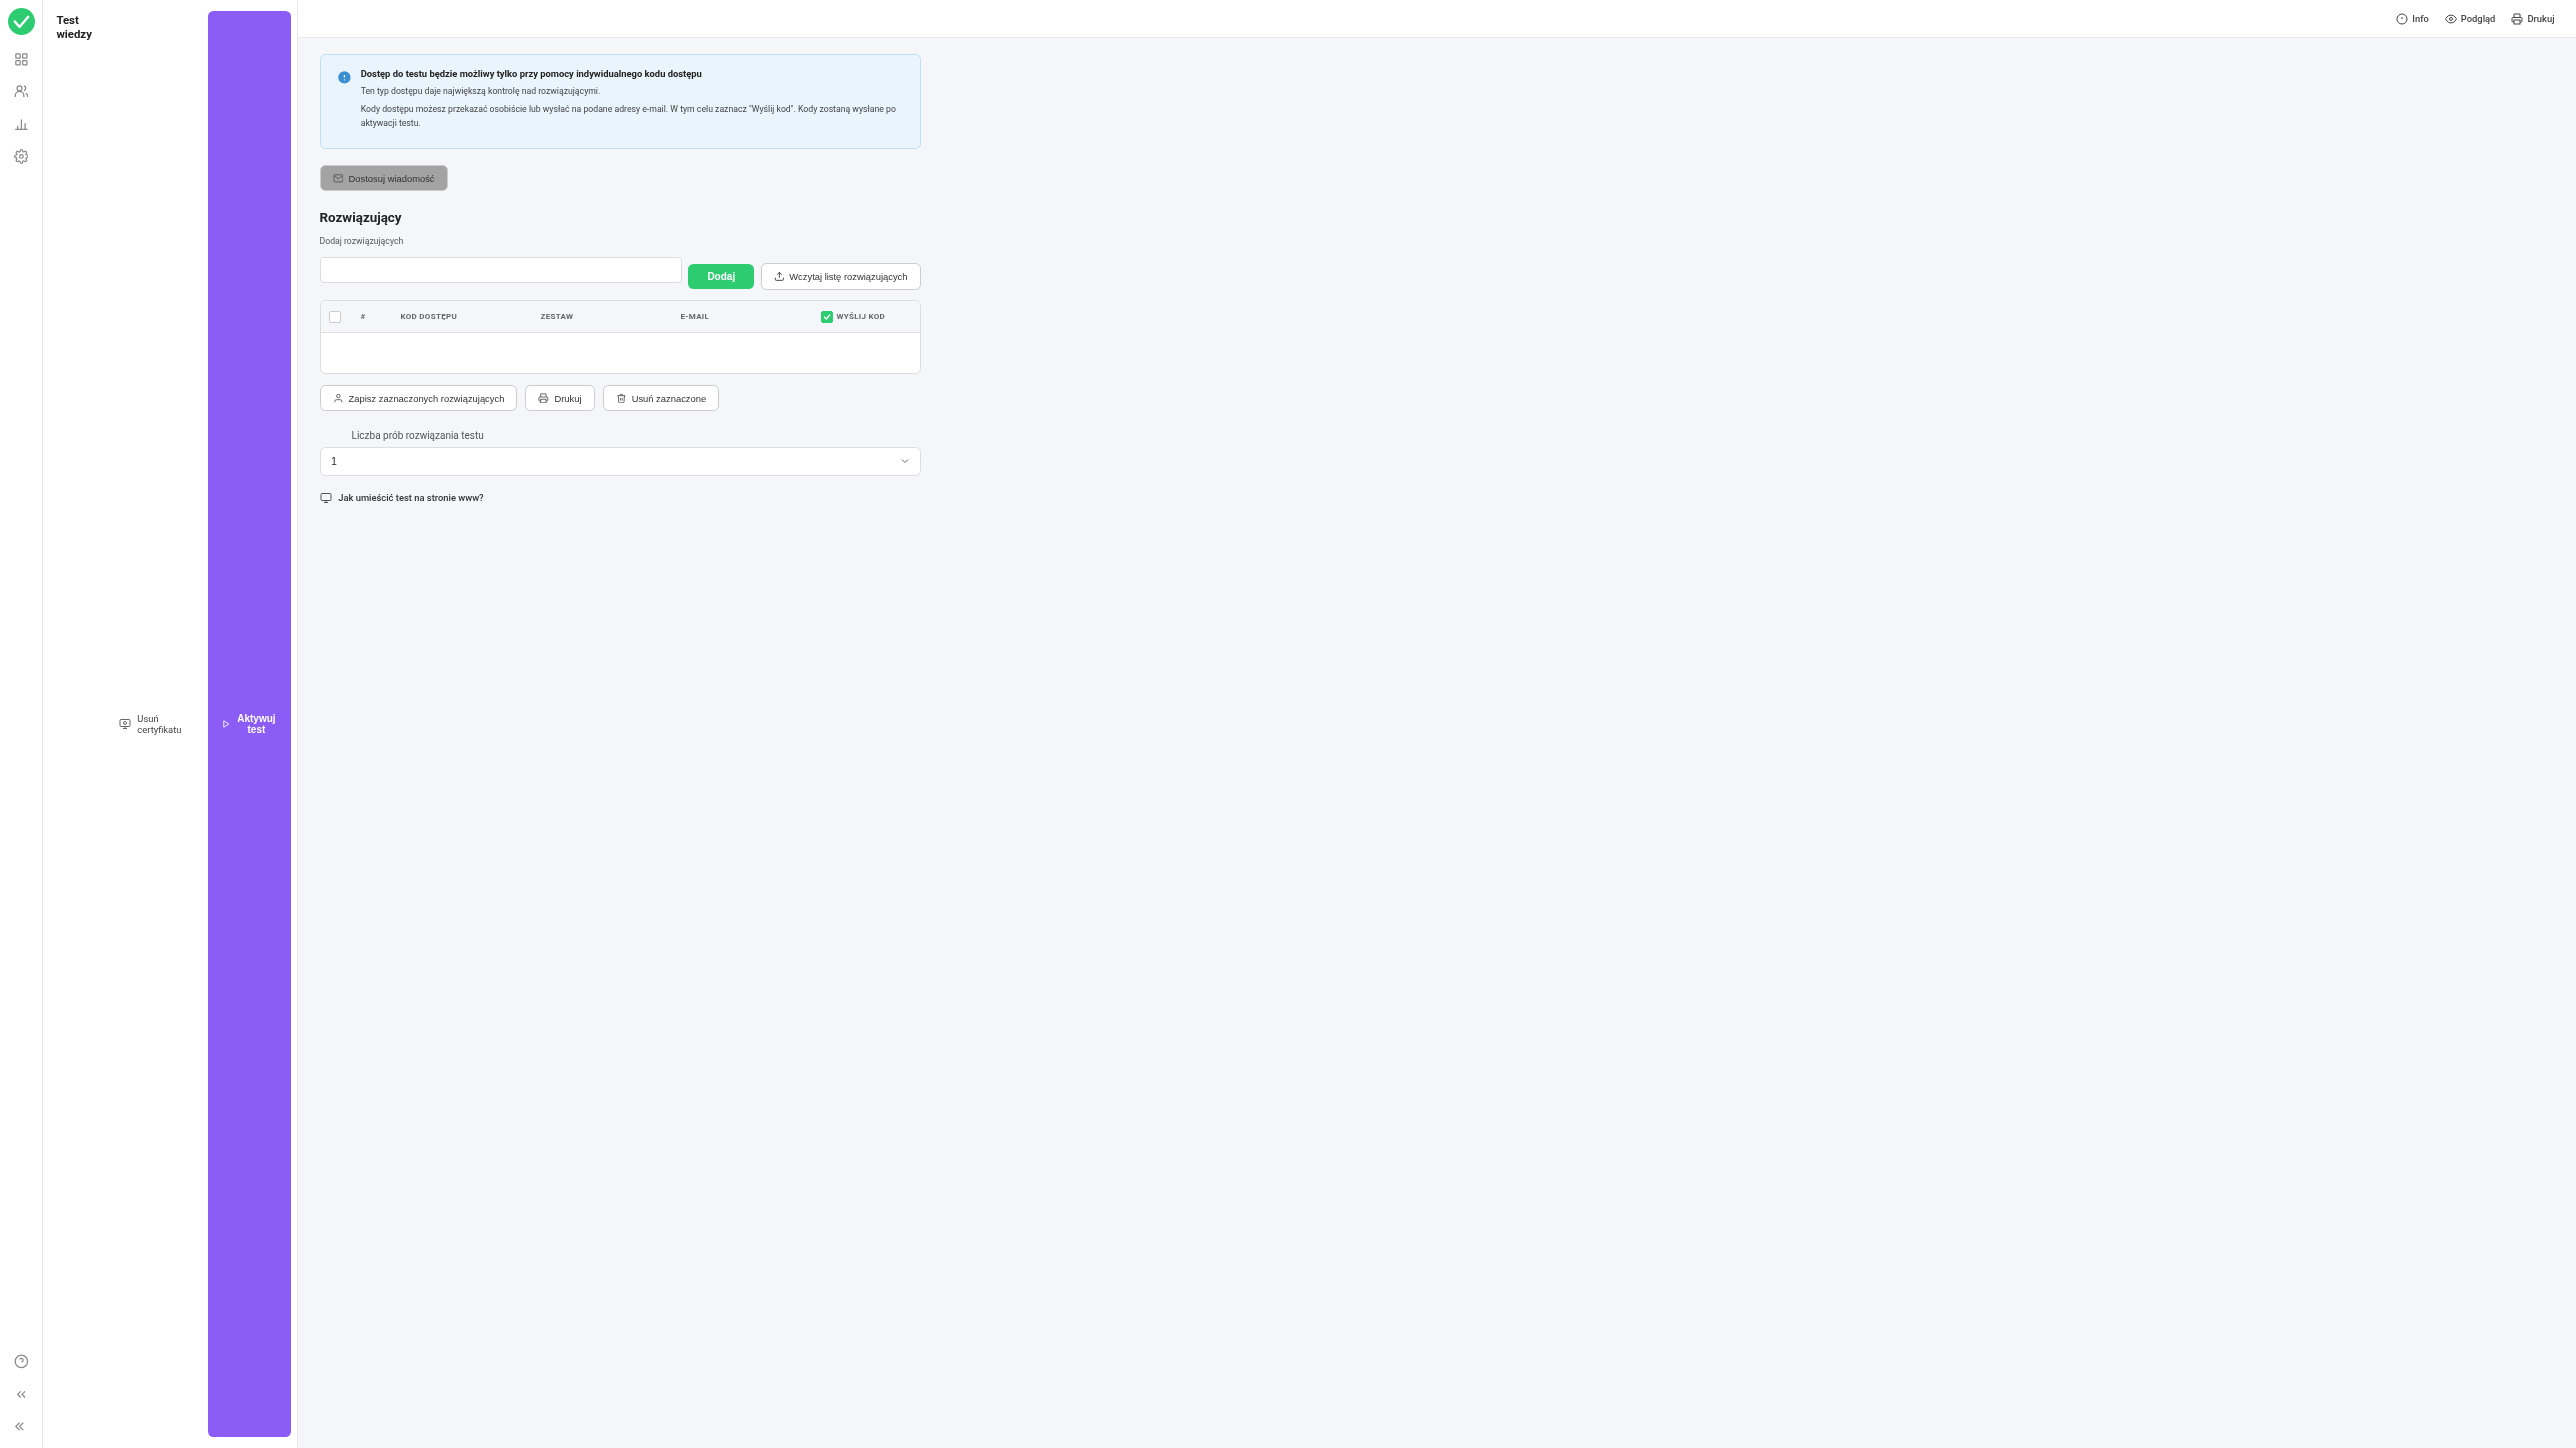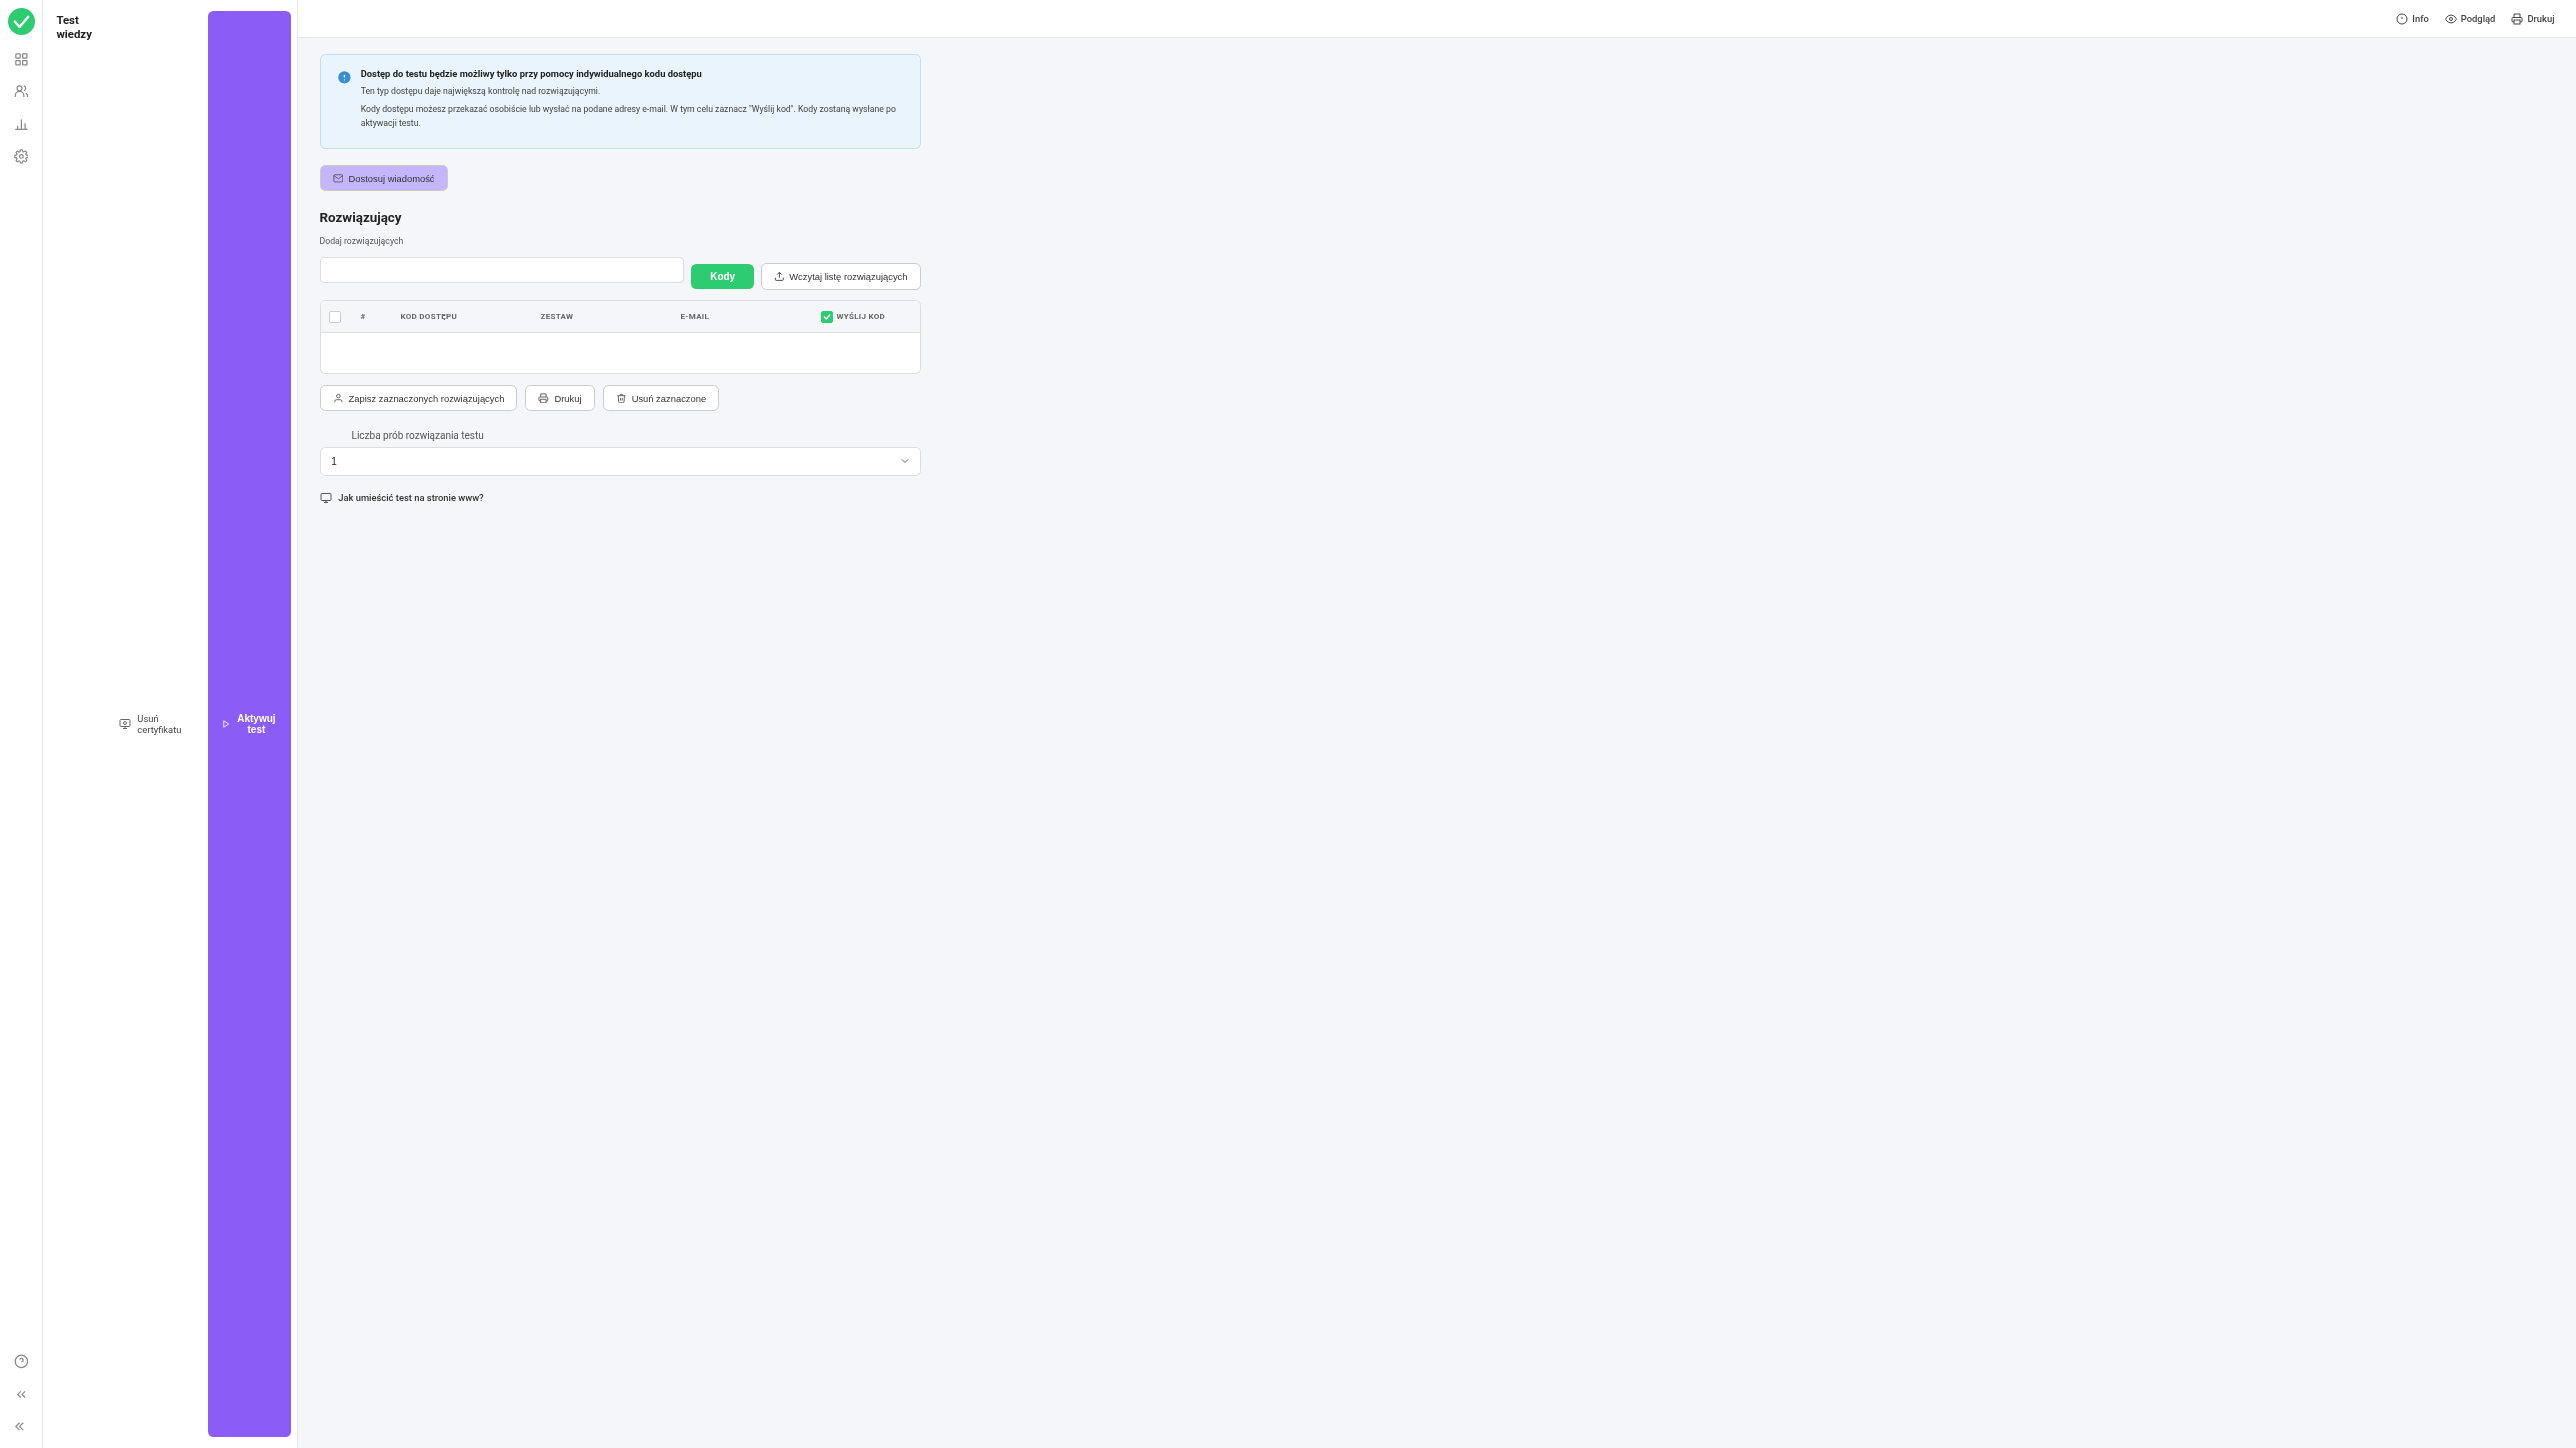--- a/index.html
+++ b/index.html
@@ -179,21 +179,21 @@
       line-height: 1.6;
       margin-bottom: 4px;
     }
 
     
     .outline-btn {
       display: inline-flex;
       align-items: center;
       gap: 5.4px;
       border: 1px solid #ccc;
-      background: #c4b5fd;
+      background: #a3a3a3;
       border-radius: 5.4px;
       padding: 6.7px 12px;
       cursor: pointer;
       font-size: 9.4px;
       color: #333;
       font-weight: 500;
       margin-bottom: 19px;
     }
     .outline-btn svg { width: 10.7px; height: 10.7px; color: #555; }
 
@@ -532,21 +532,21 @@
     <div class="section-title">Rozwiązujący</div>
 
     
     <div style="margin-bottom:4px;">
       <div class="add-field-label">Dodaj rozwiązujących</div>
       <div class="add-field-row">
         <div class="add-field-group">
           <input type="text" class="add-input" placeholder="" style="">
         </div>
         <button class="add-btn">
-          <span>Kody</span>
+          <span>Dodaj</span>
         </button>
         <button class="load-btn">
           <svg viewBox="0 0 24 24" fill="none" stroke="currentColor" stroke-width="2">
             <path d="M21 15v4a2 2 0 0 1-2 2H5a2 2 0 0 1-2-2v-4"></path>
             <polyline points="17 8 12 3 7 8"></polyline>
             <line x1="12" y1="3" x2="12" y2="15"></line>
           </svg>
           <span>Wczytaj listę rozwiązujących</span>
         </button>
       </div>

